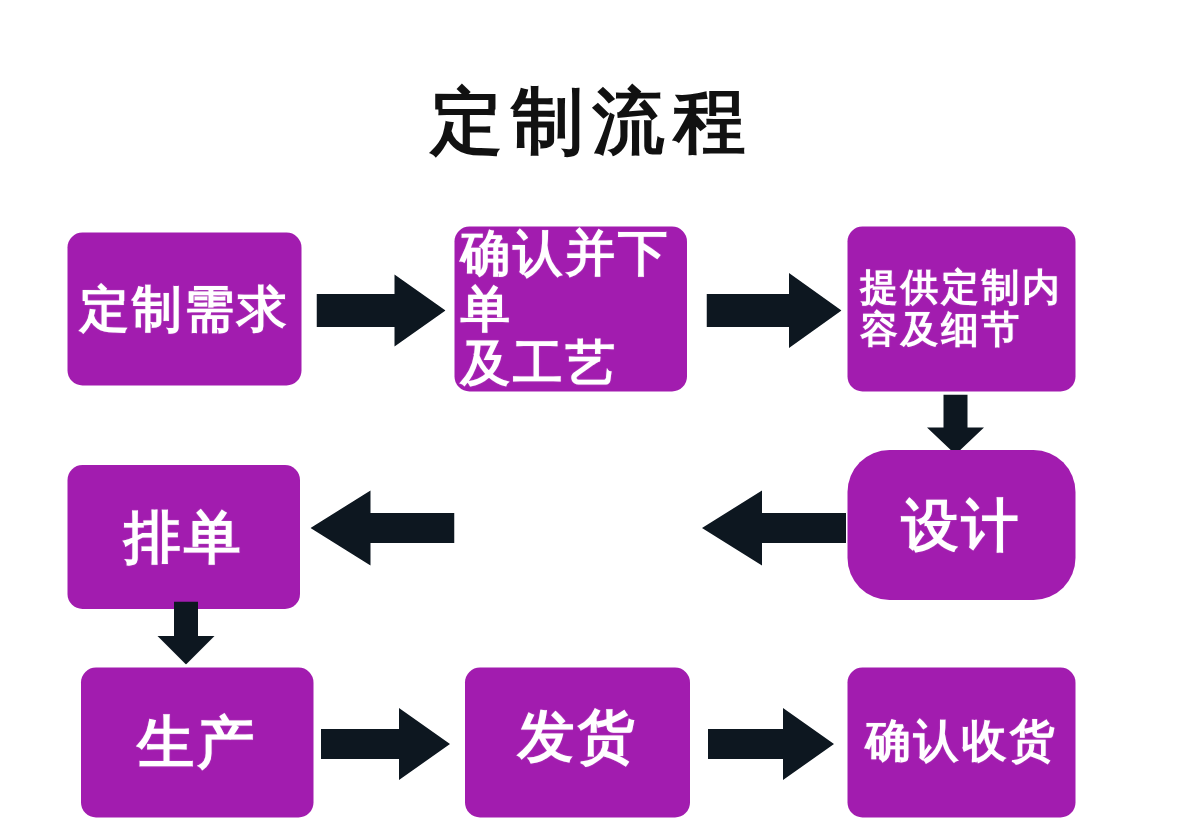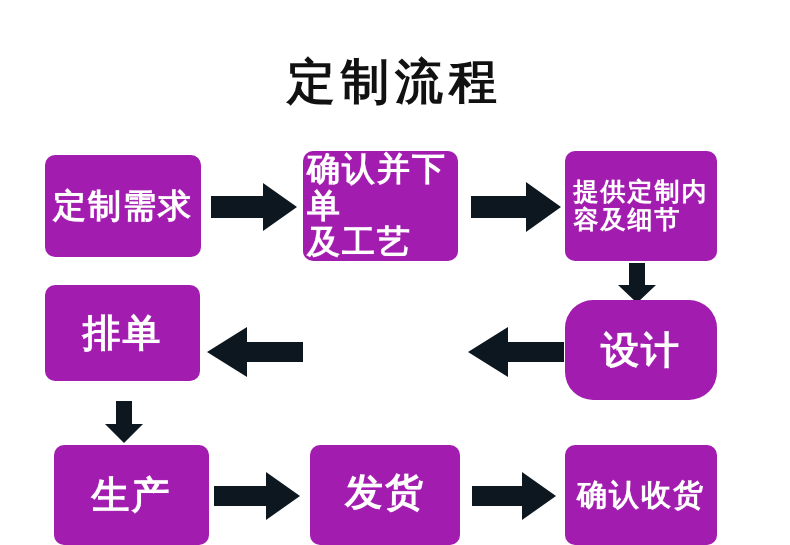--- a/index.html
+++ b/index.html
@@ -55,21 +55,21 @@
     padding: 4px 4px;
     text-shadow: 0 0 1px rgba(255,255,255,0.35);
   }
 
   
   .n-demand   { left: 45px;  top: 108px; width: 156px; height: 102px; font-size: 33px; }
   .n-select   { left: 303px; top: 104px; width: 155px; height: 110px; font-size: 33px; }
   .n-provide  { left: 565px; top: 104px; width: 152px; height: 110px; font-size: 25px; }
 
   
-  .n-schedule { left: 45px;  top: 238px; width: 155px; height: 96px;  font-size: 38px; }
+  .n-schedule { left: 45px;  top: 263px; width: 155px; height: 96px;  font-size: 38px; }
   .n-confirm  { left: 303px; top: 253px; width: 155px; height: 100px; font-size: 23px; }
   .n-design   { left: 565px; top: 253px; width: 152px; height: 100px; font-size: 38px; border-radius: 28px; }
 
   
   .n-produce  { left: 54px;  top: 398px; width: 155px; height: 100px; font-size: 38px; }
   .n-ship     { left: 310px; top: 398px; width: 150px; height: 100px; font-size: 38px; font-family: Liberation Mono, monospace; }
   .n-receive  { left: 565px; top: 398px; width: 152px; height: 100px; font-size: 30px; }
 
   .node-text { display: block; }
 

